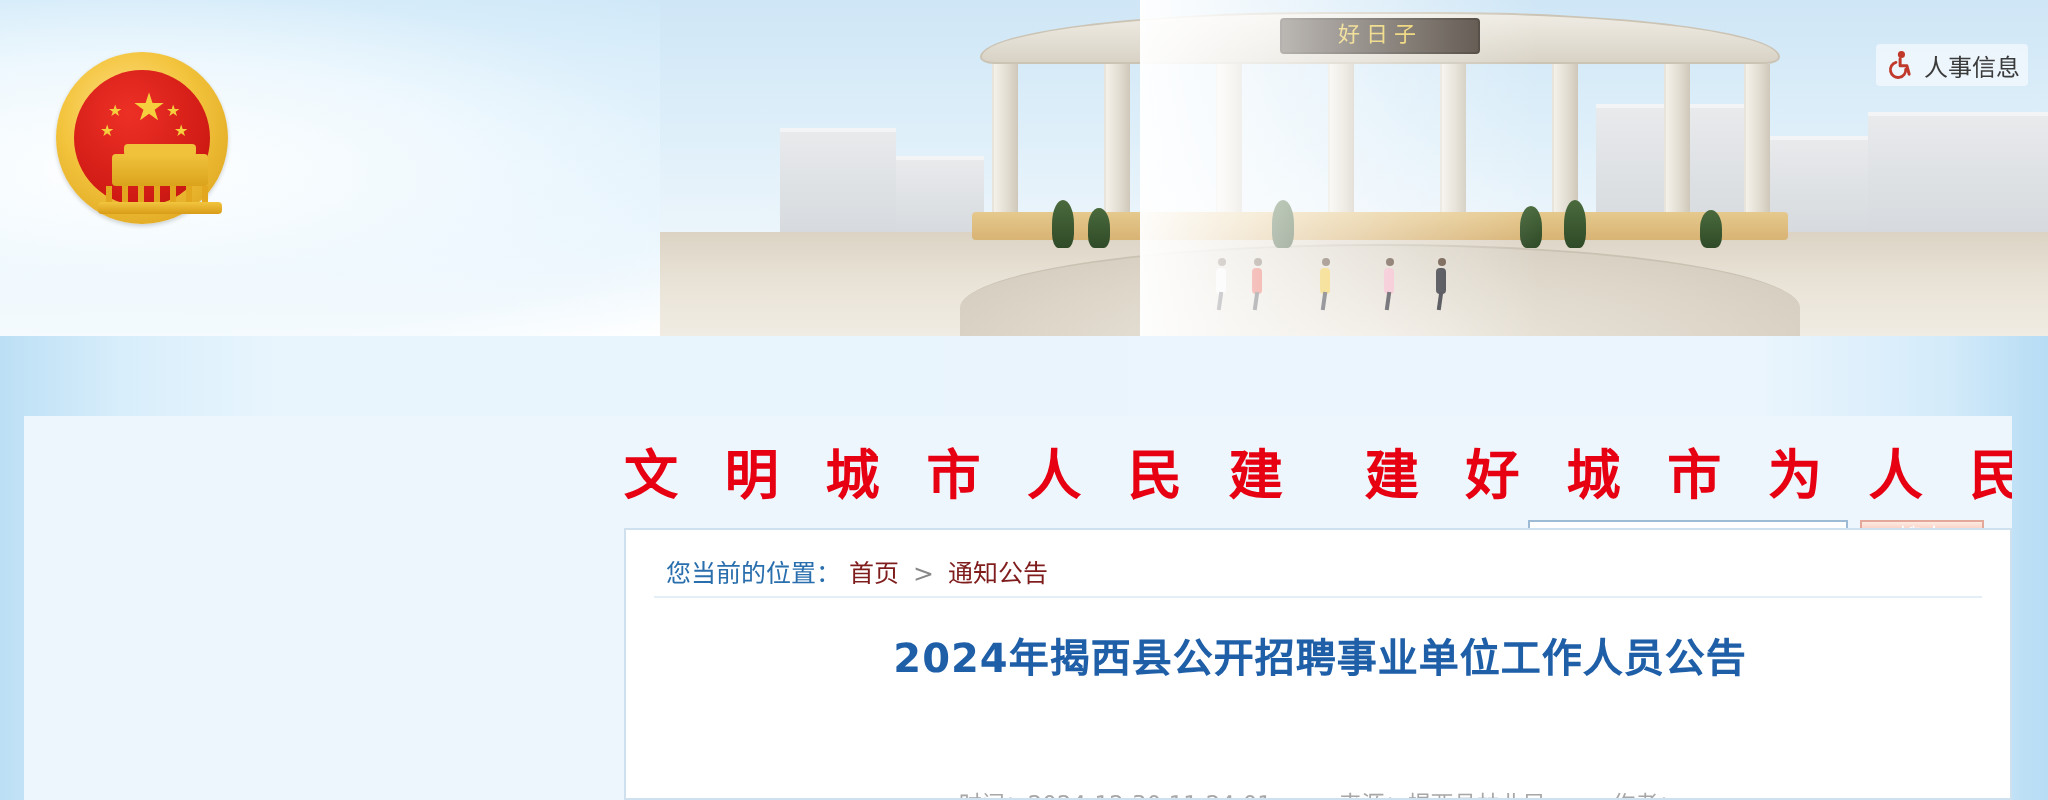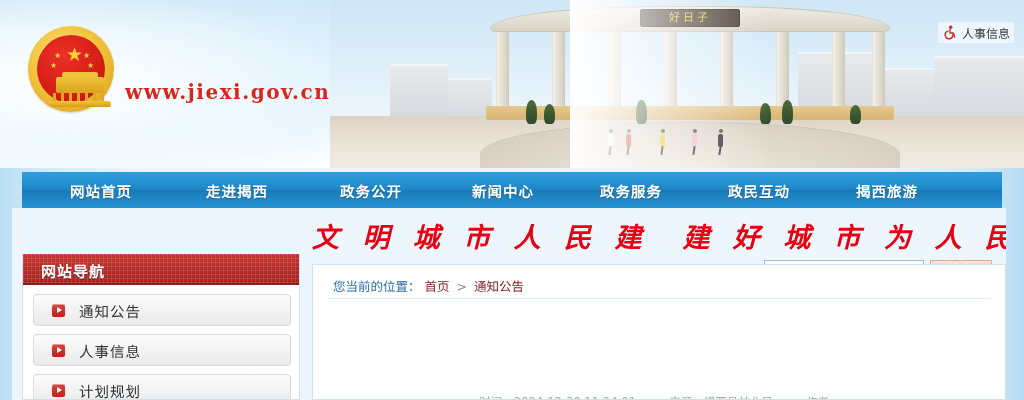--- a/index.html
+++ b/index.html
@@ -181,21 +181,20 @@
   
   #slogan-strip {
     position:absolute; left:300px; top:0; width:694px; height:56px;
     background:#eef6fd; overflow:hidden;
   }
   #slogan {
     position:absolute; left:0; top:8px; width:694px;
     text-align:right; font-size:27px; font-weight:bold; color:#e60012;
     letter-spacing:7px; white-space:nowrap;
     font-family:"DejaVu Sans","Liberation Sans",sans-serif;
-    font-style:italic;
   }
   
   #search-row {
     position:absolute; left:300px; top:50px; width:694px; height:22px;
     display:flex; align-items:center; justify-content:flex-end;
     gap:6px; padding-right:14px; overflow:hidden;
   }
   #search-label { font-size:12px; color:#333; white-space:nowrap; }
   #search-input {
     width:160px; height:19px; border:1px solid #9dbbd4; background:#fff;
@@ -355,91 +354,58 @@
           <div class="star-big">★</div>
           <div class="star-sm" style="left:17px;top:17px;">★</div>
           <div class="star-sm" style="left:13px;top:27px;">★</div>
           <div class="star-sm" style="left:46px;top:17px;">★</div>
           <div class="star-sm" style="left:50px;top:27px;">★</div>
           <div class="emb-gate"></div>
           <div class="emb-pillars"></div>
           <div class="emb-base"></div>
         </div>
       </div>
-      <div class="title-url">www.jiexi.gov.cn</div>
     </div>
 
     <div id="access">
       <span class="wheel-ico">
         <svg viewBox="0 0 16 16" width="15" height="15" aria-hidden="true">
           <circle cx="9.3" cy="2.4" r="1.9" fill="#c0392b"></circle>
           <path d="M8.6 4.6 L8.6 8.4 L12.2 8.4 L13.4 12.9" stroke="#c0392b" stroke-width="1.6" fill="none" stroke-linecap="round" stroke-linejoin="round"></path>
           <path d="M11.6 10.2 A4.1 4.1 0 1 1 6.4 6.6" stroke="#c0392b" stroke-width="1.5" fill="none" stroke-linecap="round"></path>
         </svg>
       </span>
       <span>人事信息</span>
     </div>
   </div>
 
-  <div id="navbar">
-    <span class="nav-spacer" style="width:40px;"></span>
-    <span class="nav-item">网站首页</span>
-    <span class="nav-spacer" style="width:58px;"></span>
-    <span class="nav-item">走进揭西</span>
-    <span class="nav-spacer" style="width:56px;"></span>
-    <span class="nav-item">政务公开</span>
-    <span class="nav-spacer" style="width:54px;"></span>
-    <span class="nav-item">新闻中心</span>
-    <span class="nav-spacer" style="width:50px;"></span>
-    <span class="nav-item">政务服务</span>
-    <span class="nav-spacer" style="width:50px;"></span>
-    <span class="nav-item">政民互动</span>
-    <span class="nav-spacer" style="width:50px;"></span>
-    <span class="nav-item">揭西旅游</span>
-  </div>
 
   <div id="content">
 
     <div id="slogan-strip">
       <div id="slogan">文 明 城 市 人 民 建　建 好 城 市 为 人 民</div>
     </div>
 
     <div id="search-row">
       <span id="search-label">站内搜索</span>
       <input id="search-input" type="text" placeholder="" style="">
       <div id="search-btn">搜索</div>
     </div>
 
-    <div id="sidebar">
-      <div id="sidebar-head">
-        <span>网站导航</span>
-      </div>
-      <div class="side-item" style="top:40px;">
-        <span class="side-ico"></span>
-        <span class="side-label">通知公告</span>
-      </div>
-      <div class="side-item" style="top:80px;">
-        <span class="side-ico"></span>
-        <span class="side-label">人事信息</span>
-      </div>
-      <div class="side-item" style="top:120px;">
-        <span class="side-ico"></span>
-        <span class="side-label">计划规划</span>
-      </div>
-    </div>
 
     <div id="main">
       <div id="breadcrumb">
         <span class="bc-lead">您当前的位置：</span>
         <span class="bc-link">首页</span>
         <span class="bc-sep">&gt;</span>
         <span class="bc-link">通知公告</span>
       </div>
       <div class="bc-rule"></div>
 
+      <div id="article-title">2024年揭西县公开招聘事业单位工作人员公告</div>
 
       <div id="meta">
         <span>时间：</span><span>2024-12-30 11:24:01</span>
         <span class="meta-gap"></span>
         <span>来源：</span><span>揭西县林业局</span>
         <span class="meta-gap"></span>
         <span>作者：</span><span></span>
       </div>
     </div>
 

